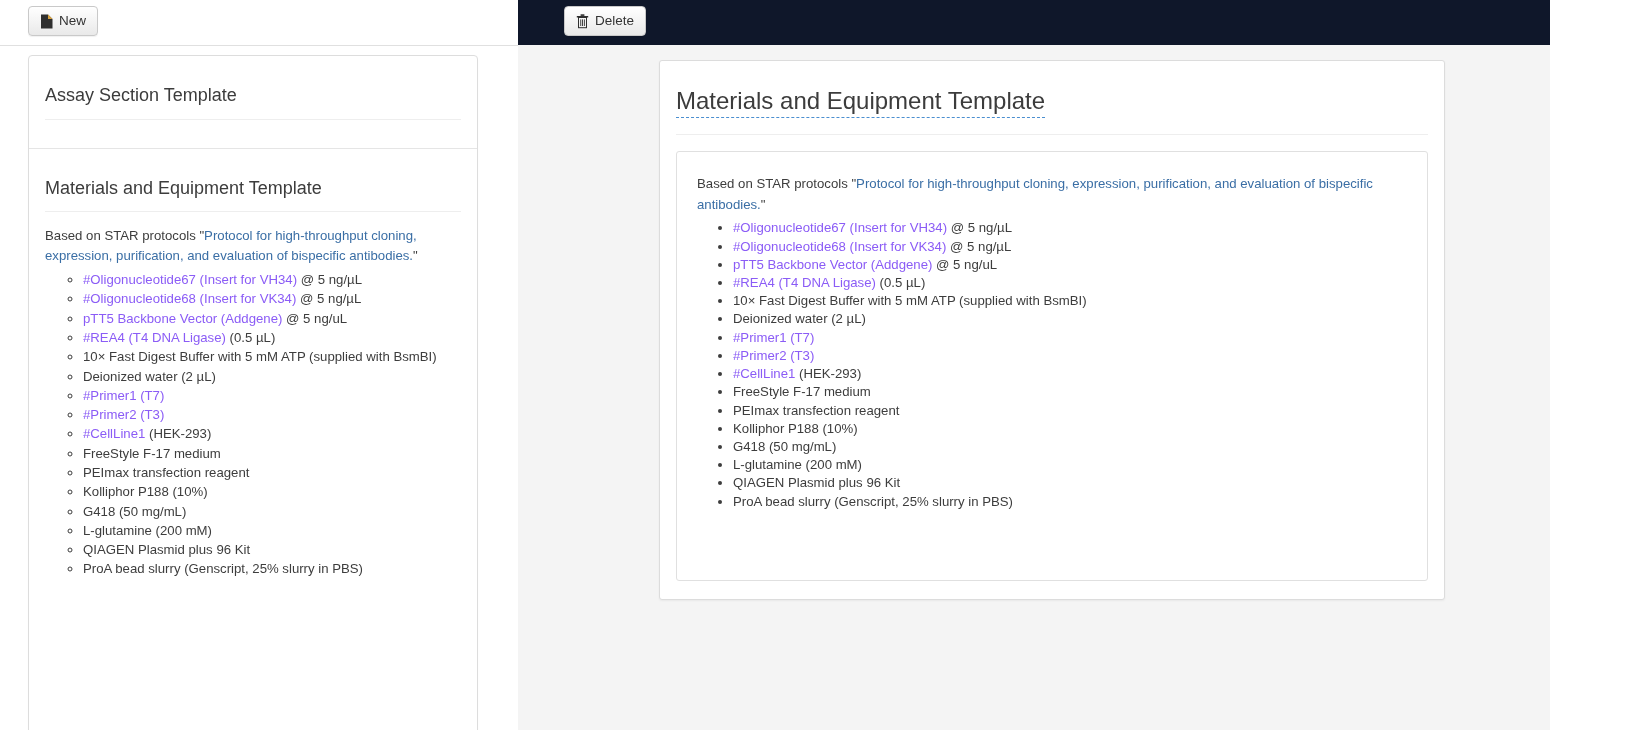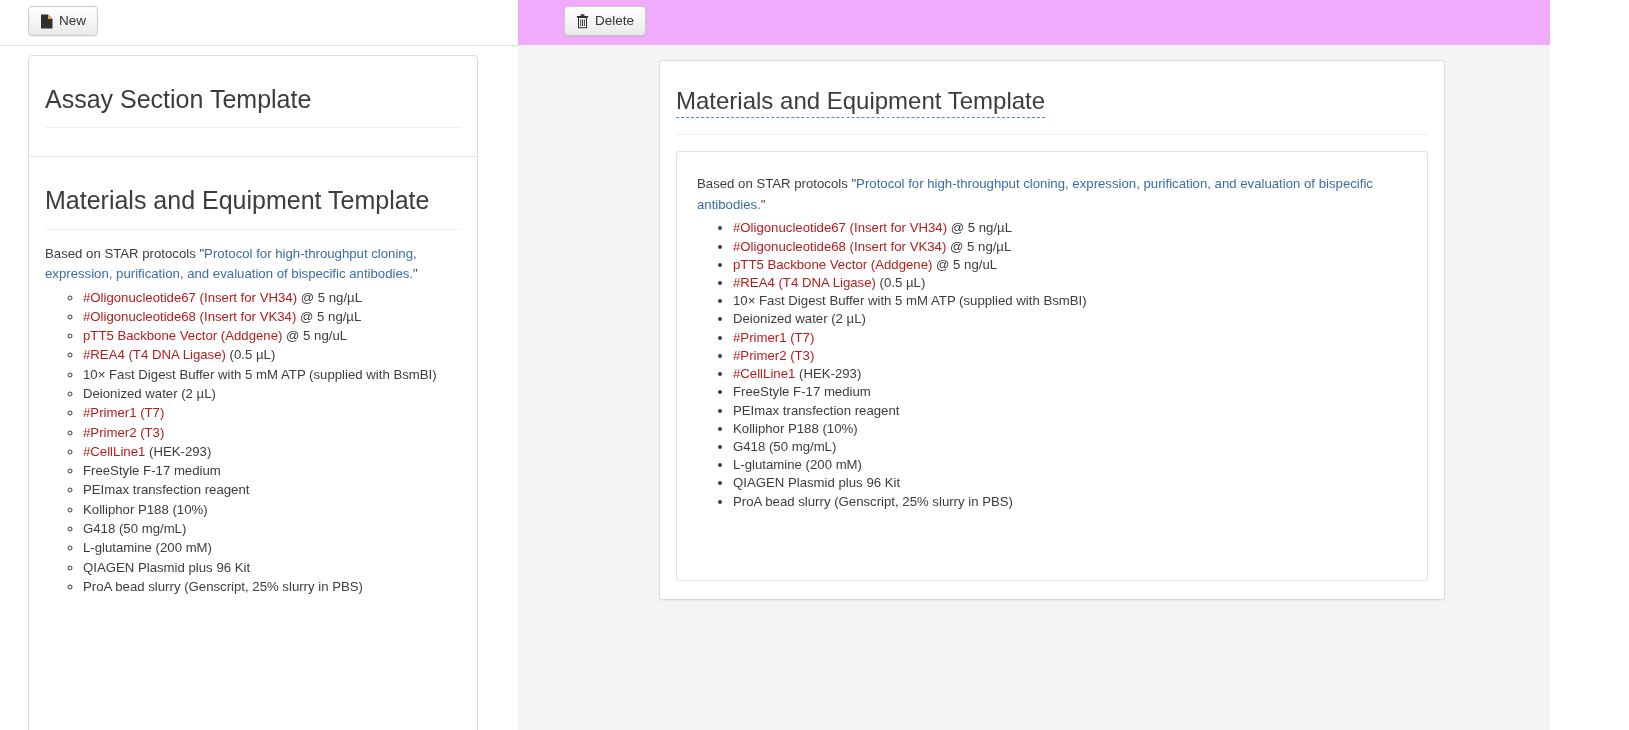--- a/index.html
+++ b/index.html
@@ -66,41 +66,41 @@
     padding: 28px 0 0 0;
   }
   .sec-inner { padding: 0 16px; }
 
   .sec-divider {
     border-top: 1px solid #e5e5e5;
     margin-top: 28px;
   }
 
   h1.sec-title {
-    font-size: 25px;
+    font-size: 18px;
     font-weight: 400;
     color: #3c3c3c;
     margin: 0 0 12px 0;
     padding: 0 0 0 0;
     line-height: 1.25;
   }
   .title-rule {
     border: 0;
     border-top: 1px solid #eeeeee;
     margin: 0 0 14px 0;
   }
 
   .body-text {
     font-size: 13.2px;
     color: #3d3d3d;
     line-height: 1.52;
     margin: 0;
   }
   a.lnk { color: #3a6ea5; text-decoration: none; }
-  .ref { color: #b91c1c; }
+  .ref { color: #8b5cf6; }
 
   ul.matlist {
     margin: 4px 0 0 0;
     padding-left: 38px;
     list-style: circle;
   }
   ul.matlist li {
     font-size: 13.2px;
     color: #3d3d3d;
     line-height: 1.31;
@@ -110,21 +110,21 @@
   
   .right-pane {
     position: relative;
     flex: 1 1 auto;
     height: 730px;
     background: #f4f4f4;
     overflow: hidden;
   }
   .right-toolbar {
     height: 45px;
-    background: #f0abfc;
+    background: #0f172a;
     padding: 6px 8px 0 46px;
   }
 
   .right-scroll {
     height: 685px;
     padding: 15px 0 0 0;
   }
 
   .editor-card {
     margin-left: 141px;

